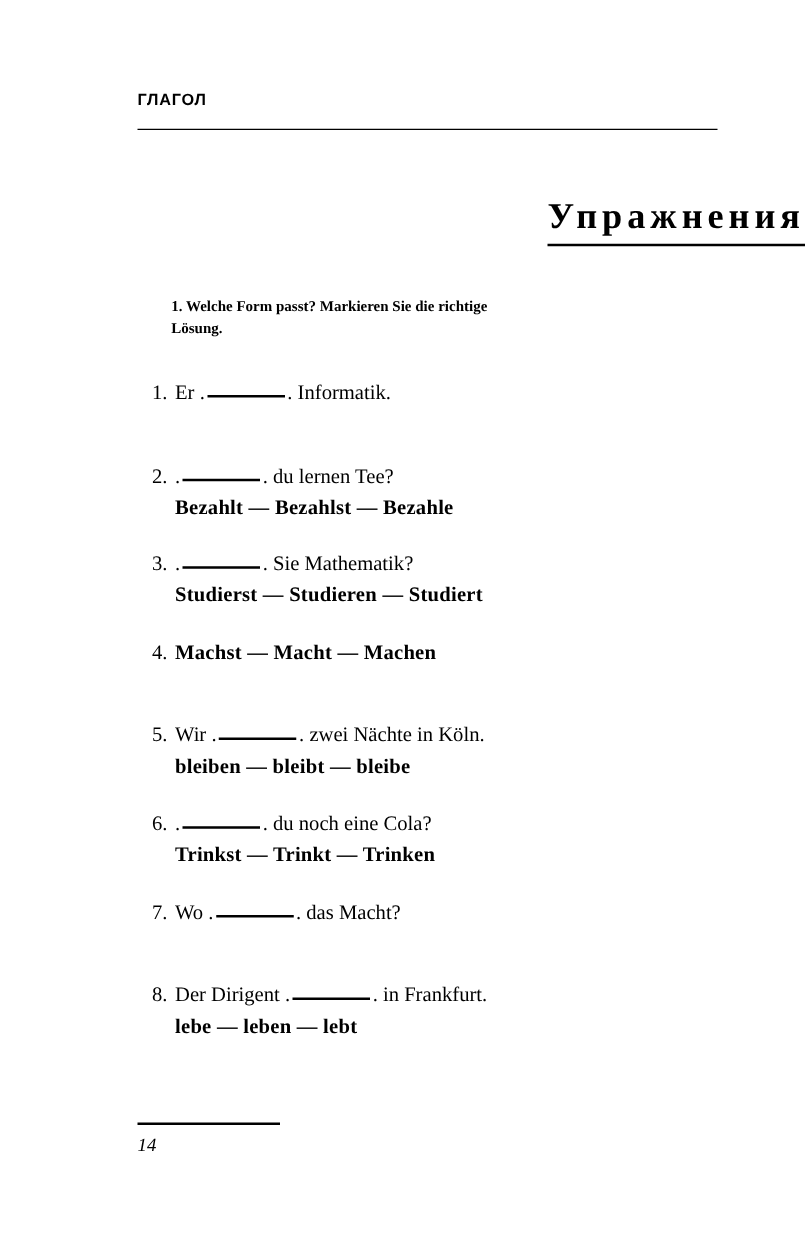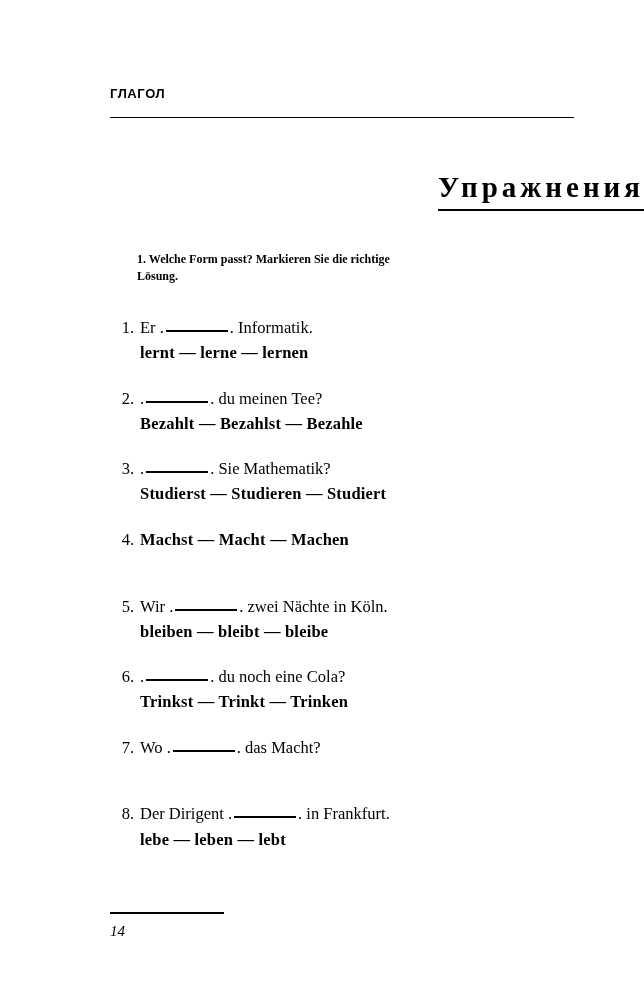--- a/index.html
+++ b/index.html
@@ -14,21 +14,20 @@
     color: #000000;
     position: relative;
     overflow: hidden;
   }
   .page {
     position: absolute;
     left: 0;
     top: 0;
     width: 644px;
     height: 960px;
-    margin-top: 14px;
   }
   .running-head {
     position: absolute;
     left: 110px;
     top: 72px;
     font-family: "Liberation Sans", sans-serif;
     font-weight: bold;
     font-size: 13px;
     letter-spacing: 0.6px;
     color: #000;
@@ -154,30 +153,29 @@
 
   <div class="items">
 
     <div class="item">
       <div class="num">1.</div>
       <div class="body">
         <div class="sentence">
           <span>Er</span><span class="dotlead"> .</span><span class="blank"></span><span class="dotlead">.</span>
           <span>Informatik.</span>
         </div>
-        <div class="options">lernt — lerne — lernen</div>
       </div>
     </div>
 
     <div class="item">
       <div class="num">2.</div>
       <div class="body">
         <div class="sentence">
           <span></span><span class="dotlead">.</span><span class="blank"></span><span class="dotlead">.</span>
-          <span>du meinen Tee?</span>
+          <span>du lernen Tee?</span>
         </div>
         <div class="options">Bezahlt — Bezahlst — Bezahle</div>
       </div>
     </div>
 
     <div class="item">
       <div class="num">3.</div>
       <div class="body">
         <div class="sentence">
           <span></span><span class="dotlead">.</span><span class="blank"></span><span class="dotlead">.</span>

